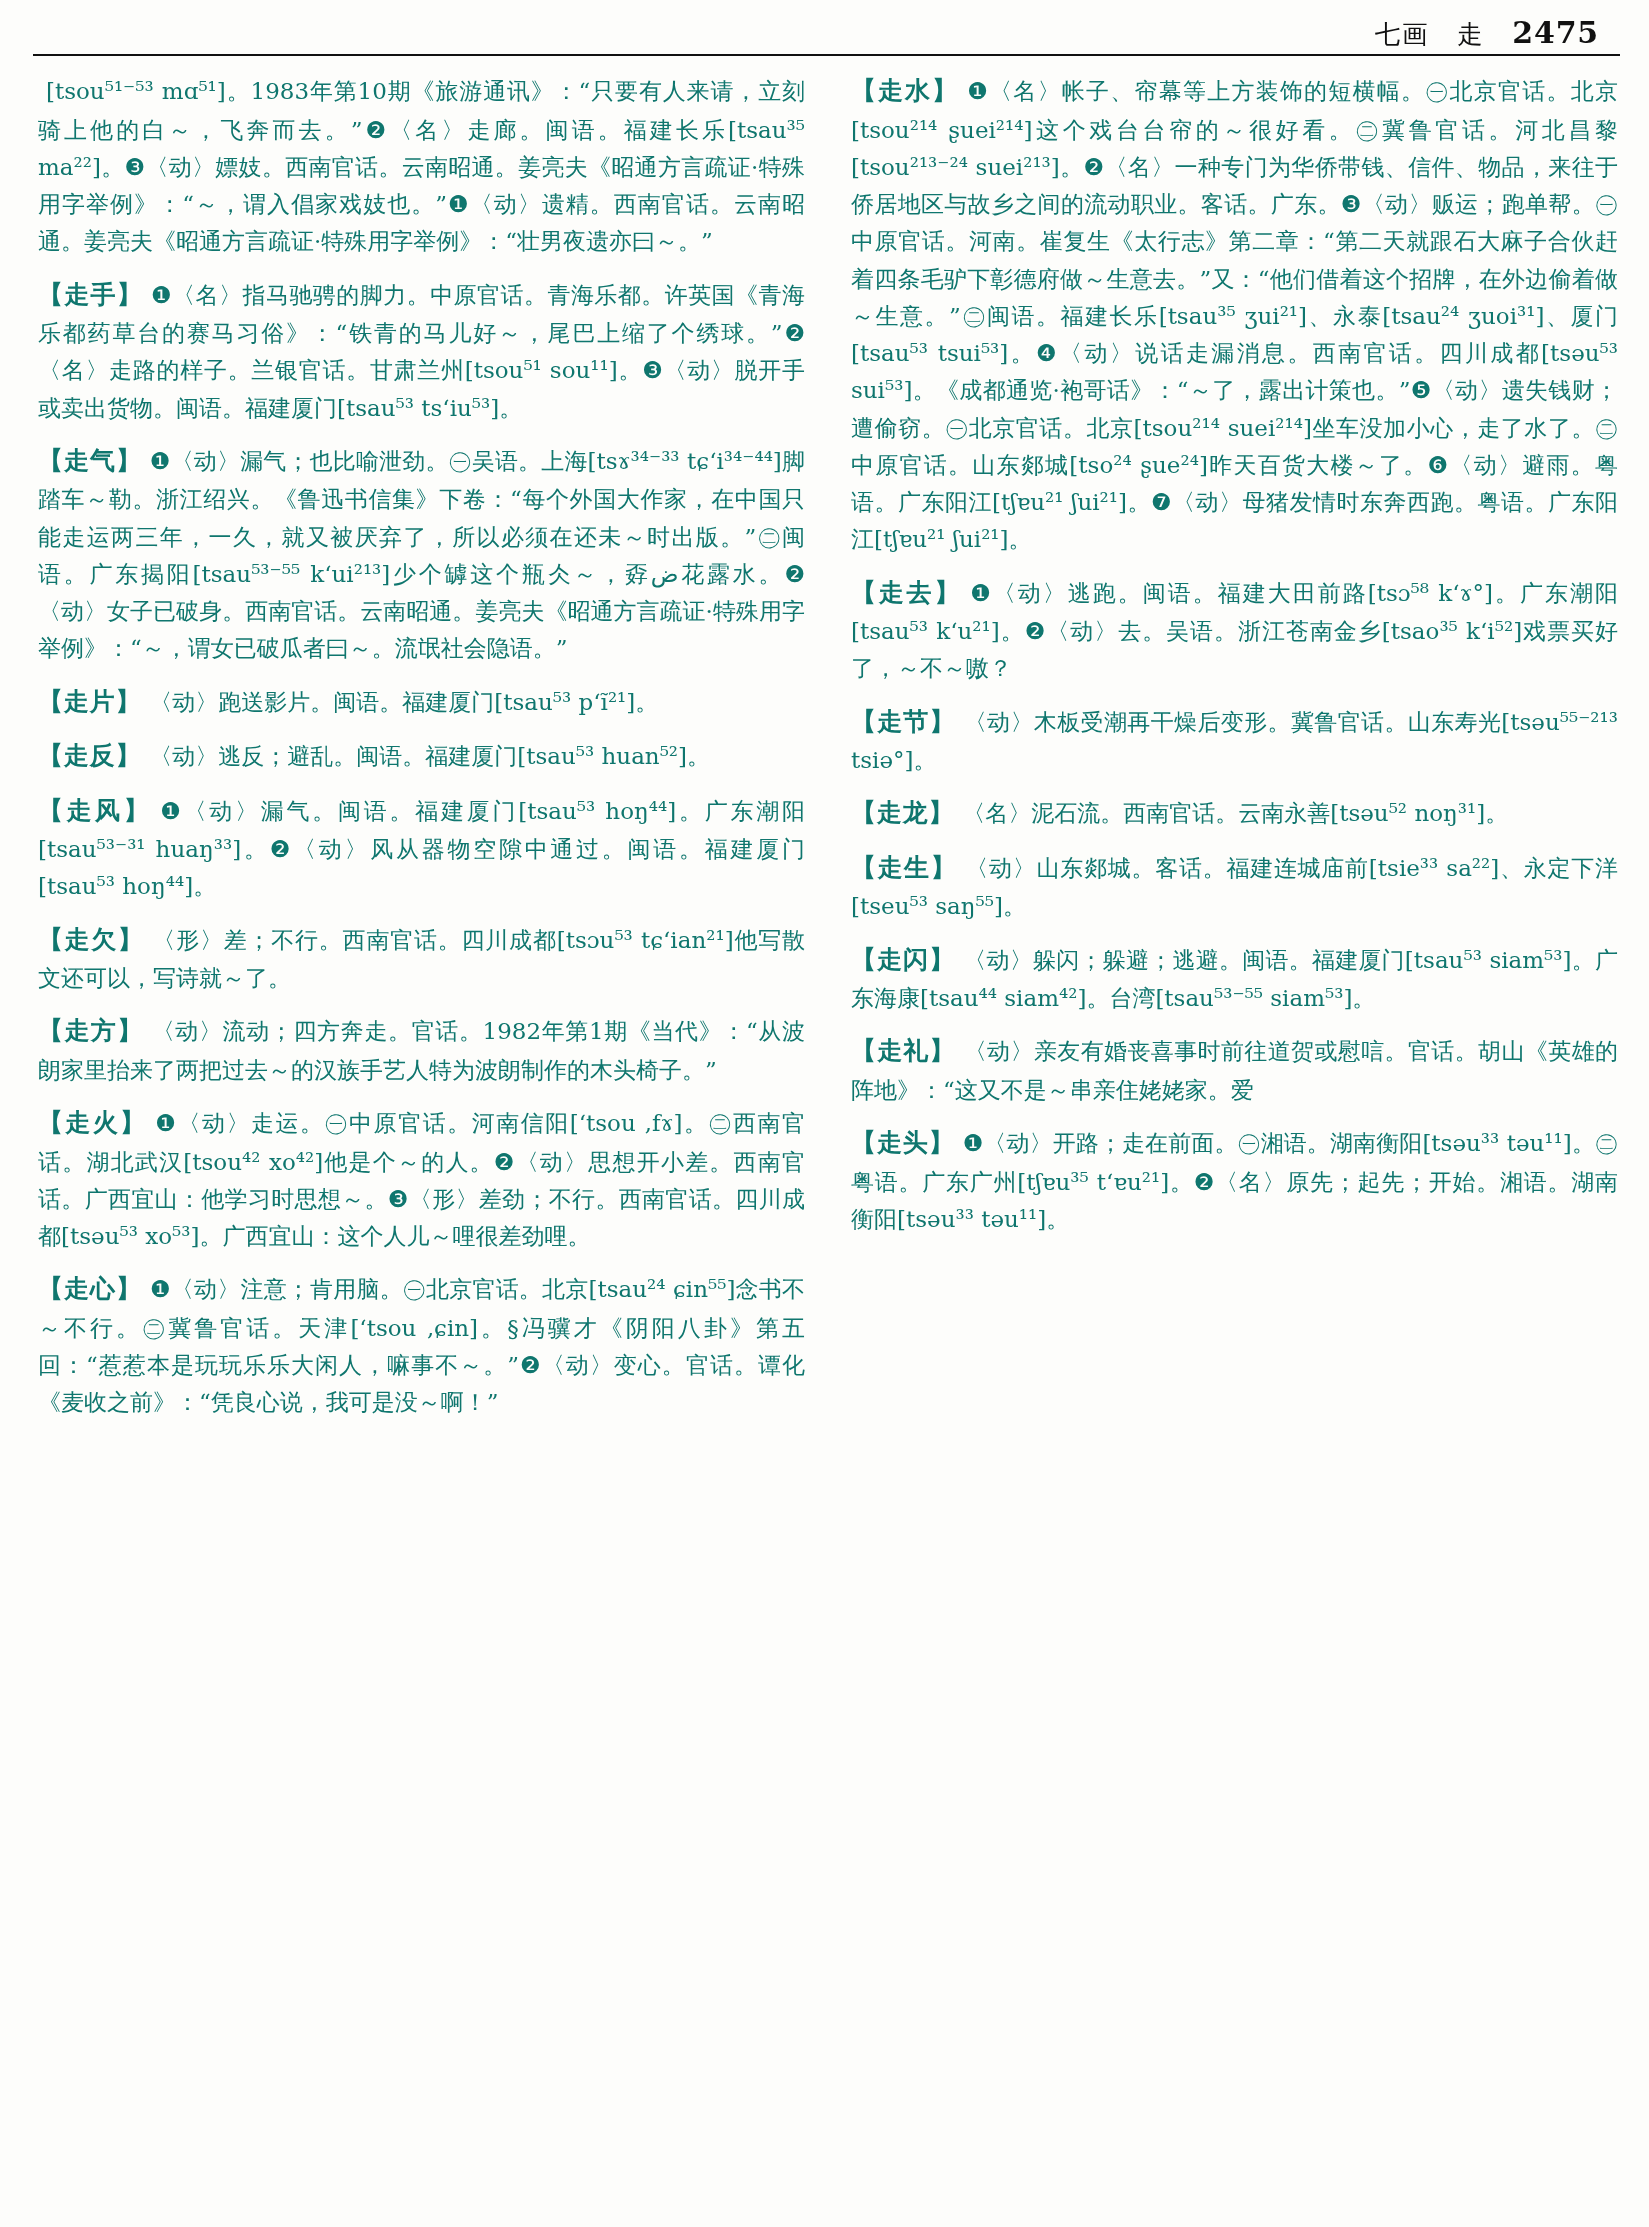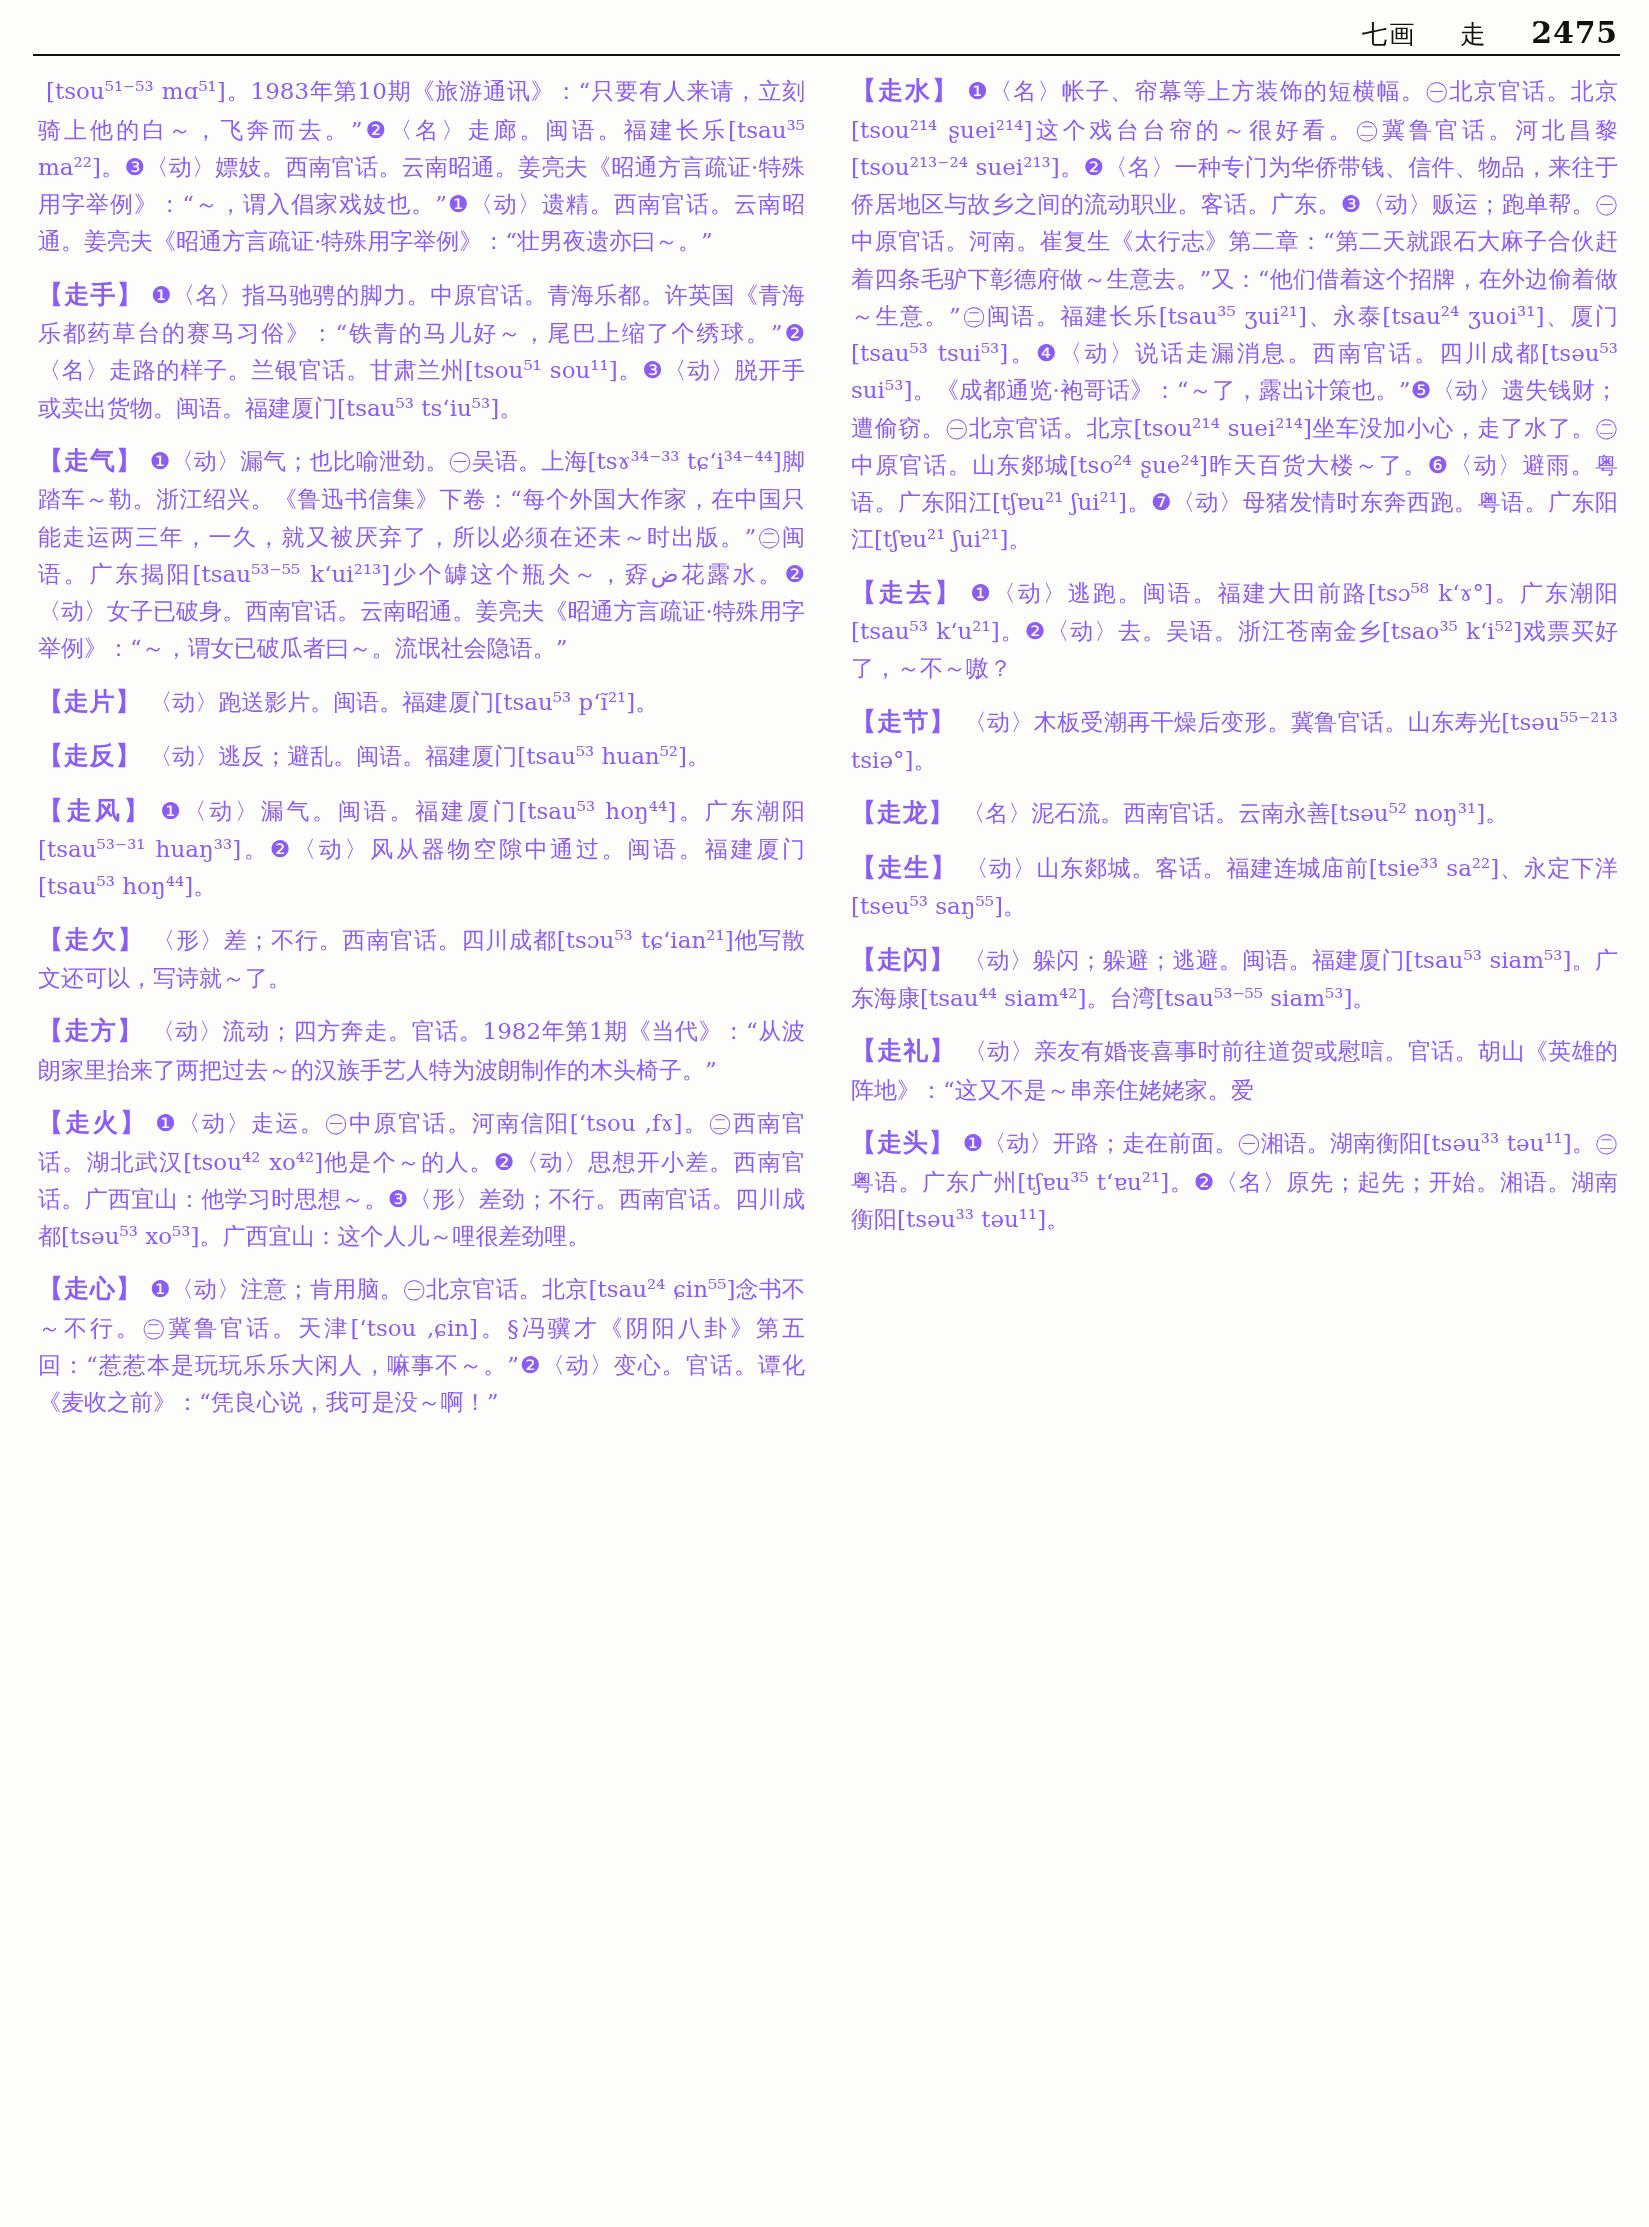--- a/index.html
+++ b/index.html
@@ -16,24 +16,24 @@
     height: 2227px;
     background: #fdfdfb;
     box-sizing: border-box;
     padding: 0;
     overflow: hidden;
   }
   
   .page-header {
     position: absolute;
     top: 15px;
-    right: 32px;
+    right: 51px;
     display: flex;
     align-items: baseline;
-    gap: 44px;
+    gap: 28px;
     font-family: "DejaVu Serif", "Liberation Serif", serif;
     font-size: 25.6px;
     letter-spacing: 1.6px;
     color: #111;
   }
   .page-header .hdr-num {
     font-size: 30px;
     font-weight: bold;
     letter-spacing: 0.8px;
   }
@@ -56,21 +56,21 @@
   }
   .col {
     width: 767px;
     flex: 0 0 767px;
   }
   
   .entry {
     margin-bottom: 14px;
     font-size: 23px;
     line-height: 1.62;
-    color: #8b5cf6;
+    color: #0f766e;
     text-align: justify;
     text-justify: inter-character;
   }
   .entry-first {
     margin-top: 0;
   }
   .headword {
     font-weight: bold;
     font-size: 25px;
     letter-spacing: 0.8px;

